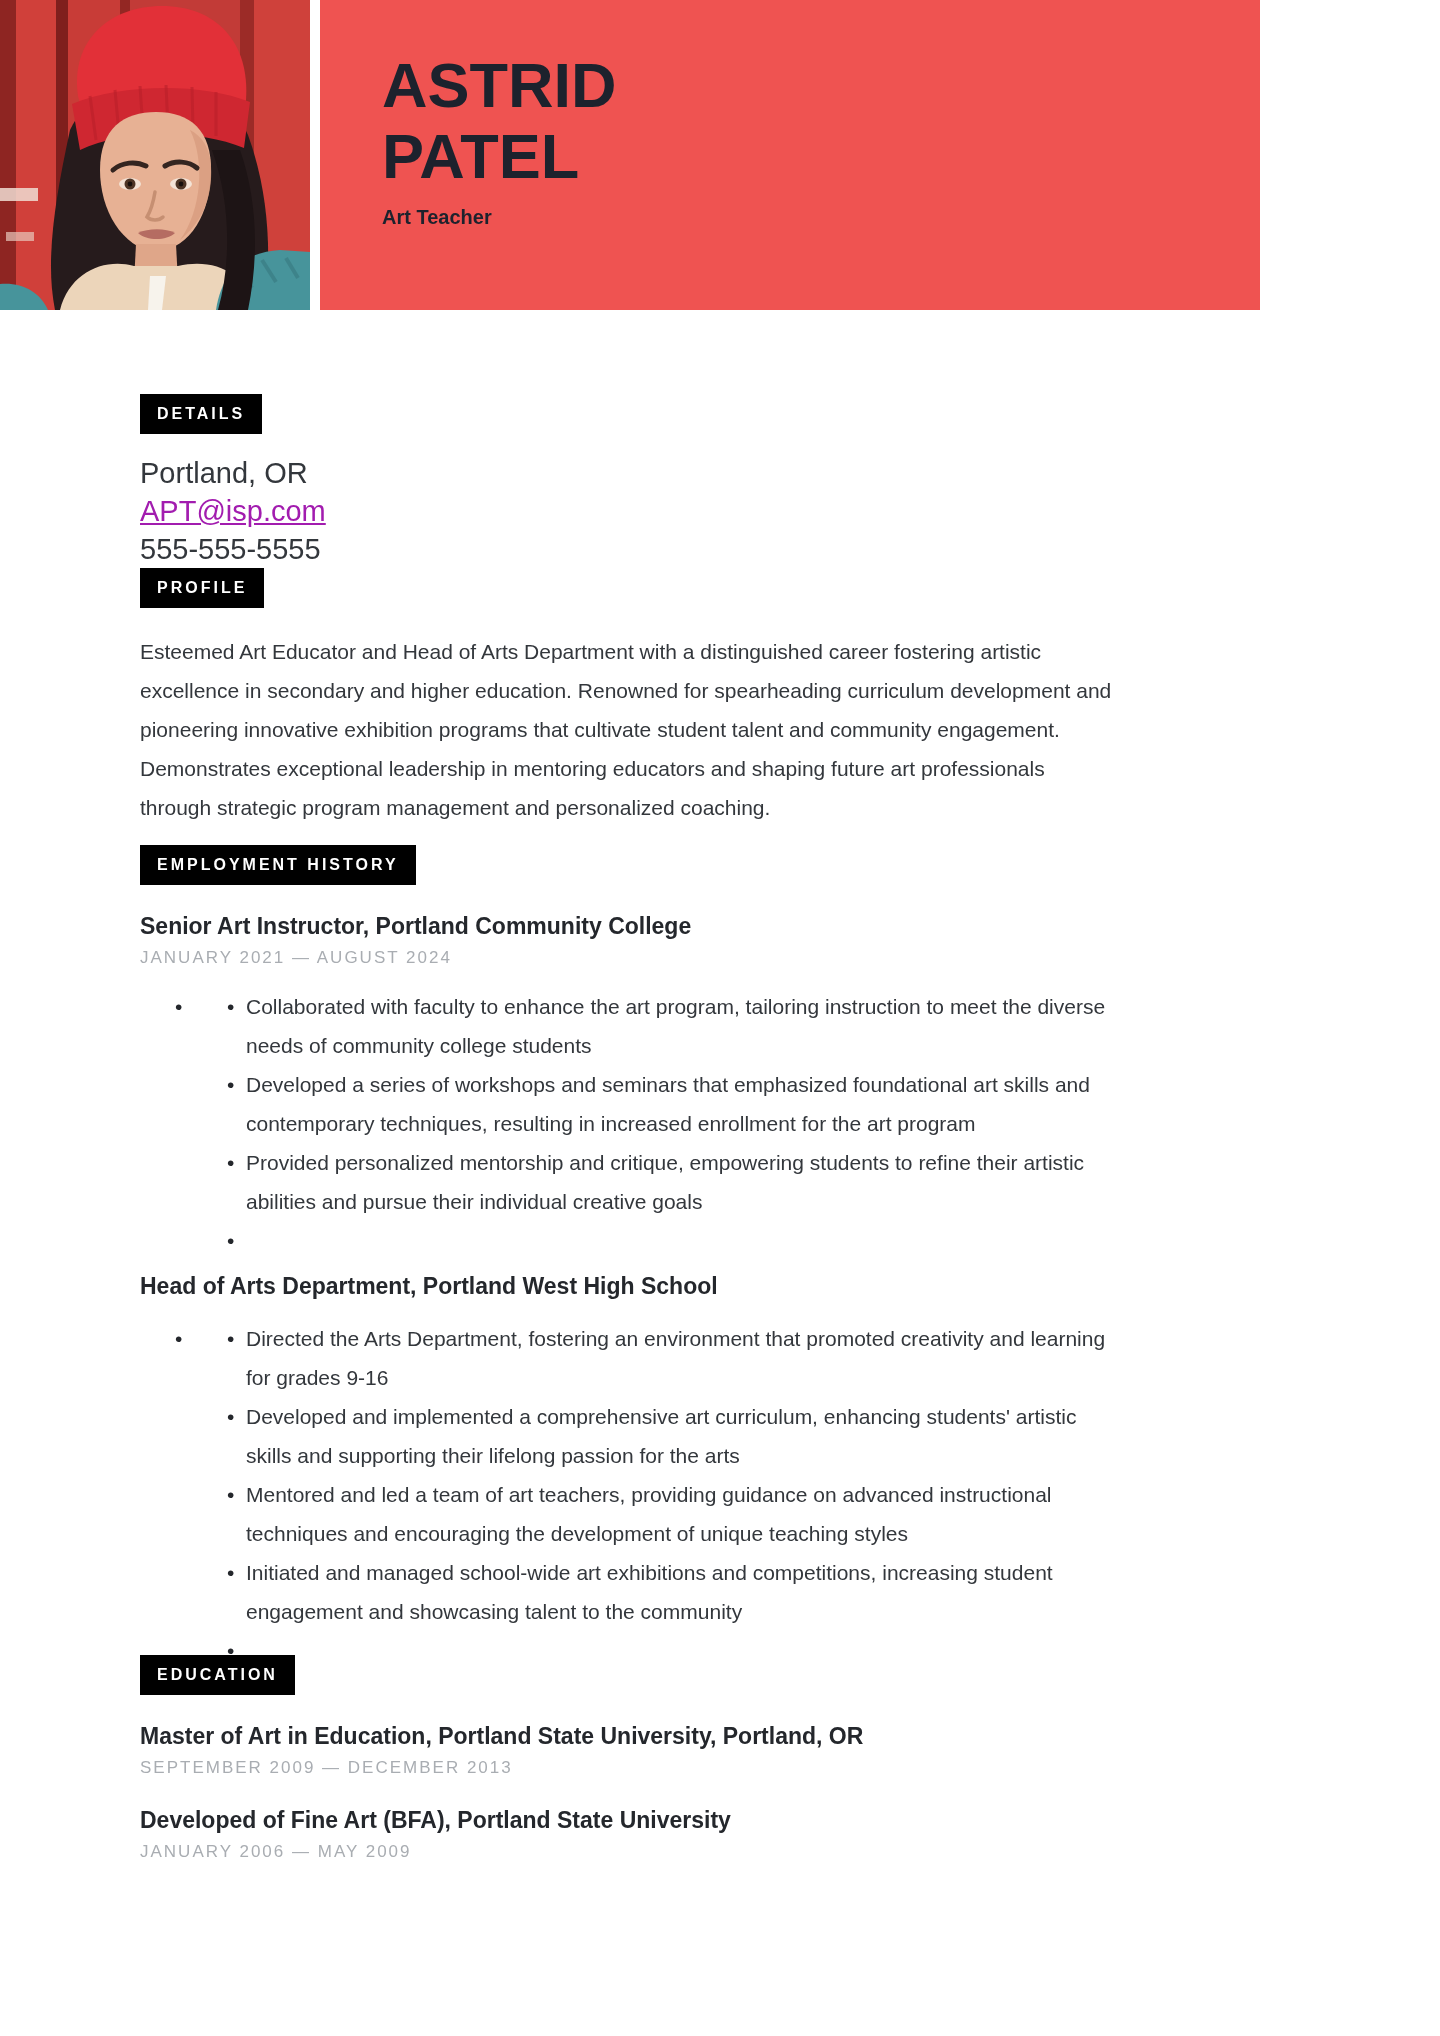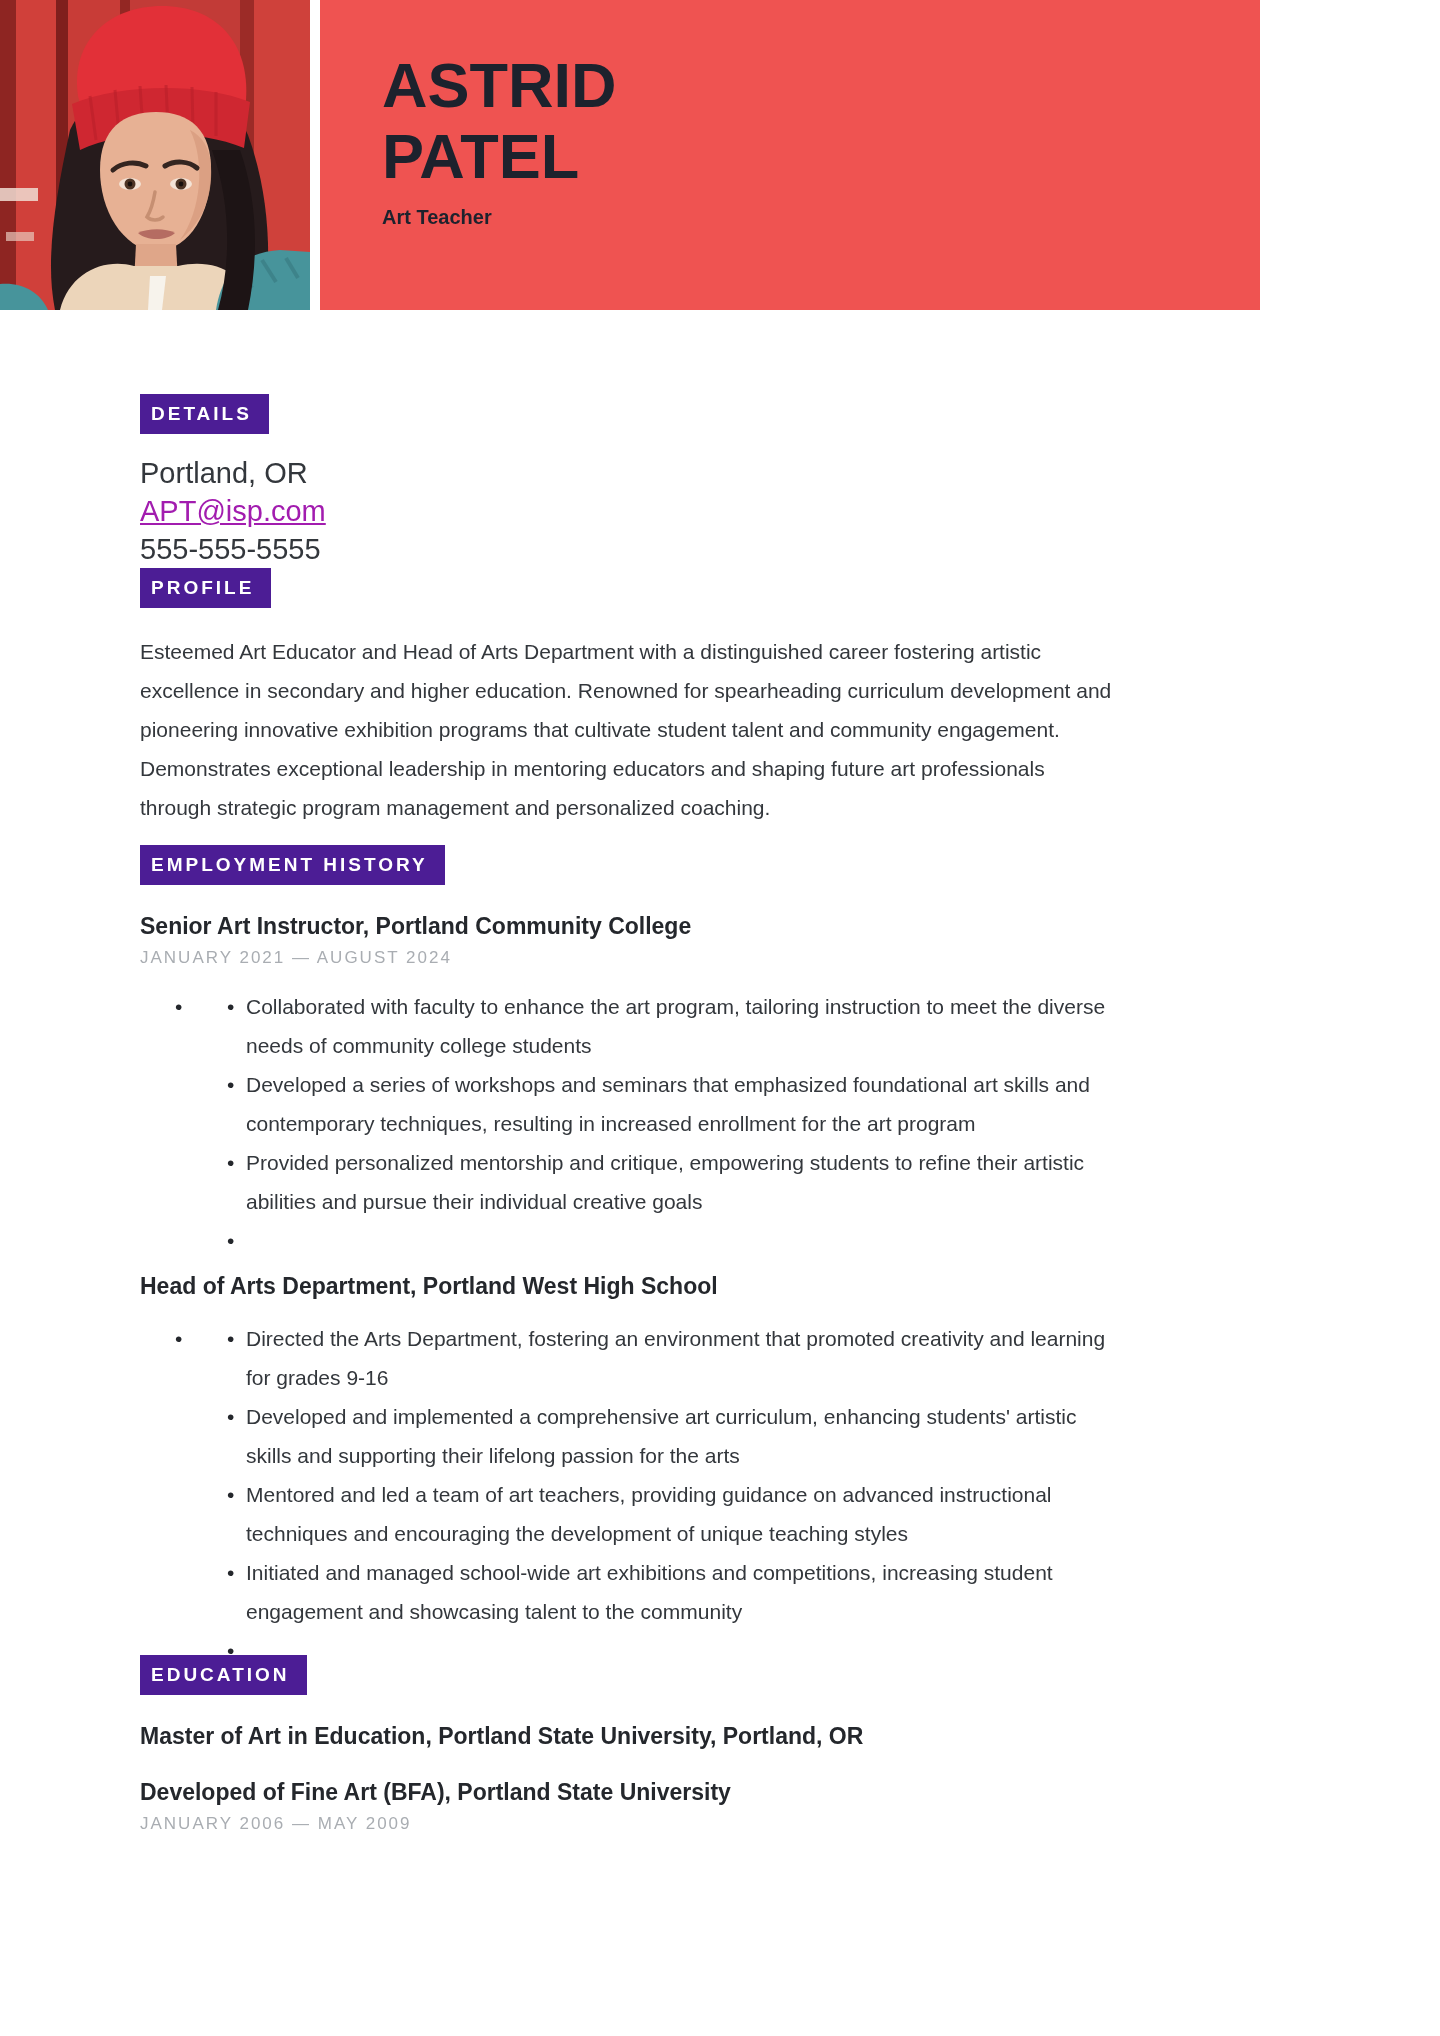--- a/index.html
+++ b/index.html
@@ -29,23 +29,23 @@
     color:#1d222d;letter-spacing:0px;
   }
   .job-title{
     margin-top:14px;
     font-size:20px;font-weight:700;color:#1d222d;
   }
   
   .body{padding:0 140px 0 140px;}
   .chip{
     display:inline-block;
-    background:#4c1d95;color:#ffffff;
-    font-size:19px;font-weight:700;letter-spacing:3px;
-    padding:9px 17px 9px 11px;
+    background:#000000;color:#ffffff;
+    font-size:16px;font-weight:700;letter-spacing:3px;
+    padding:9px 17px 9px 17px;
     line-height:22px;
   }
   .chip-details{margin-top:84px;}
   .contact{margin-top:20px;font-size:29px;line-height:38px;}
   .contact a{color:#a21caf;text-decoration:underline;cursor:pointer;}
   .chip-profile{margin-top:0px;}
   .profile-text{
     margin:24px 0 0 0;
     font-size:21px;line-height:39px;
     max-width:1160px;
@@ -185,20 +185,21 @@
           <li>Initiated and managed school-wide art exhibitions and competitions, increasing student engagement and showcasing talent to the community</li>
           <li class="empty-bullet"></li>
         </ul>
       </div>
     </section>
 
     <div class="chip chip-education">EDUCATION</div>
 
     <section class="edu-entry">
       <h2 class="entry-title">Master of Art in Education, Portland State University, Portland, OR</h2>
+      <div class="entry-dates">SEPTEMBER 2009 — DECEMBER 2013</div>
     </section>
 
     <section class="edu-entry">
       <h2 class="entry-title">Developed of Fine Art (BFA), Portland State University</h2>
       <div class="entry-dates">JANUARY 2006 — MAY 2009</div>
     </section>
 
   </main>
 </div>
 

